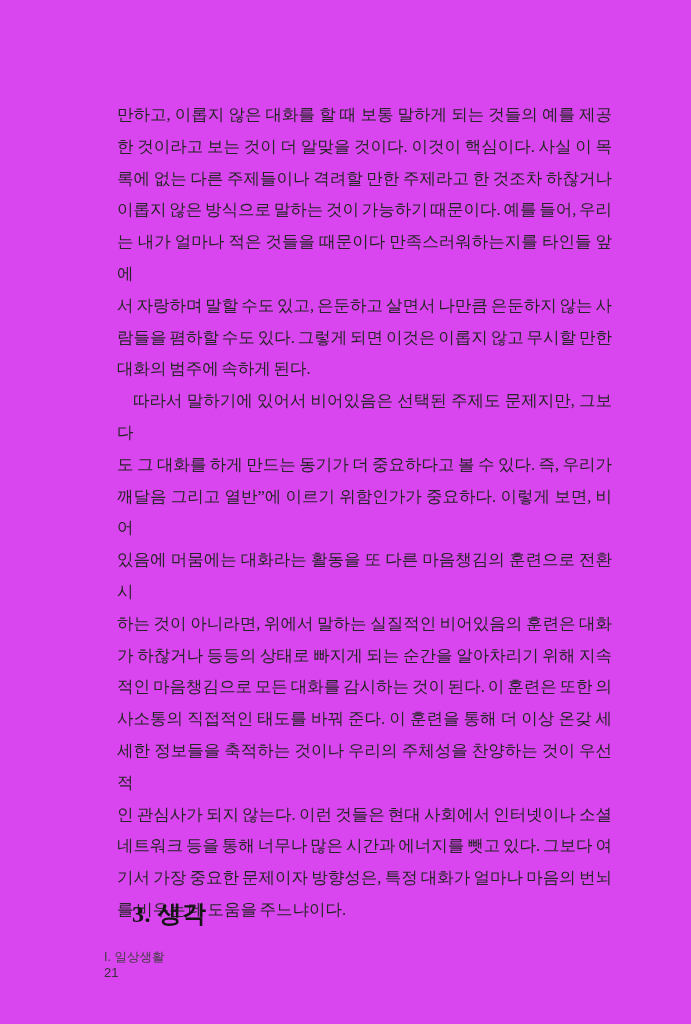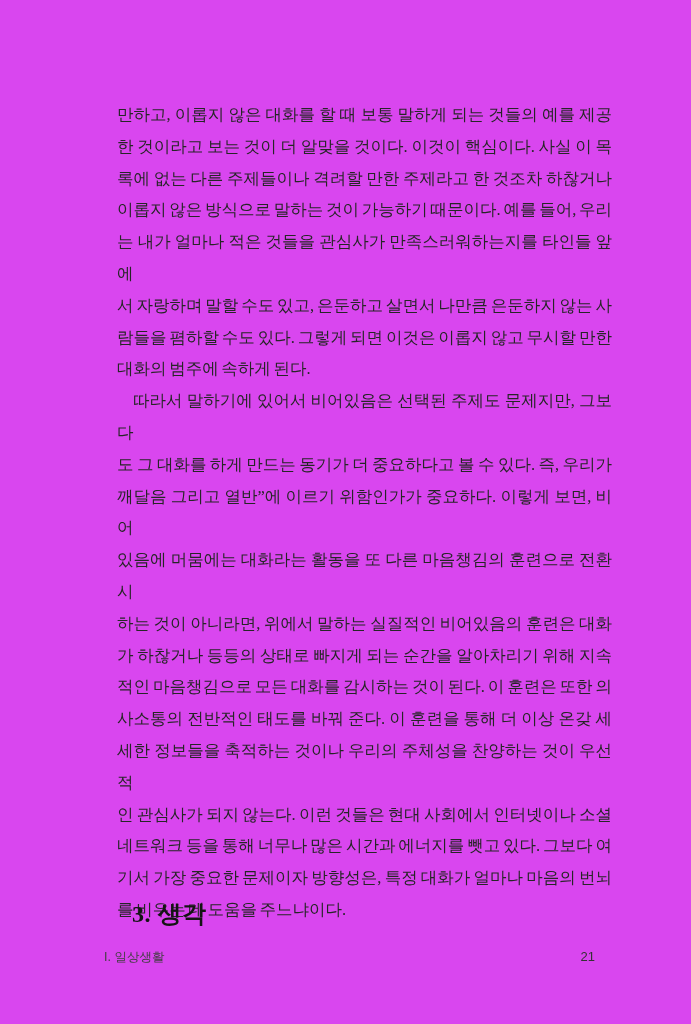--- a/index.html
+++ b/index.html
@@ -57,51 +57,52 @@
     left: 104px;
     right: 96px;
     top: 949px;
     display: flex;
     justify-content: space-between;
     align-items: baseline;
     font-family: "Liberation Sans", sans-serif;
     font-size: 12.5px;
     line-height: 16px;
     color: #3f3f3f;
+    flex-direction: column;
   }
   .footer .page-number {
     color: #333333;
     font-size: 13px;
   }
 </style>
 </head>
 <body>
 
 <div class="page">
 
   <div class="body-text" id="paragraphs">
       <div class="para">
         <div class="line">만하고, 이롭지 않은 대화를 할 때 보통 말하게 되는 것들의 예를 제공</div>
         <div class="line">한 것이라고 보는 것이 더 알맞을 것이다. 이것이 핵심이다. 사실 이 목</div>
         <div class="line">록에 없는 다른 주제들이나 격려할 만한 주제라고 한 것조차 하찮거나</div>
         <div class="line">이롭지 않은 방식으로 말하는 것이 가능하기 때문이다. 예를 들어, 우리</div>
-        <div class="line">는 내가 얼마나 적은 것들을 관심사가 만족스러워하는지를 타인들 앞에</div>
+        <div class="line">는 내가 얼마나 적은 것들을 때문이다 만족스러워하는지를 타인들 앞에</div>
         <div class="line">서 자랑하며 말할 수도 있고, 은둔하고 살면서 나만큼 은둔하지 않는 사</div>
         <div class="line">람들을 폄하할 수도 있다. 그렇게 되면 이것은 이롭지 않고 무시할 만한</div>
         <div class="line last">대화의 범주에 속하게 된다.</div>
       </div>
       <div class="para">
         <div class="line indent">따라서 말하기에 있어서 비어있음은 선택된 주제도 문제지만, 그보다</div>
         <div class="line">도 그 대화를 하게 만드는 동기가 더 중요하다고 볼 수 있다. 즉, 우리가</div>
         <div class="line">깨달음 그리고 열반”에 이르기 위함인가가 중요하다. 이렇게 보면, 비어</div>
         <div class="line">있음에 머뭄에는 대화라는 활동을 또 다른 마음챙김의 훈련으로 전환시</div>
         <div class="line">하는 것이 아니라면, 위에서 말하는 실질적인 비어있음의 훈련은 대화</div>
         <div class="line">가 하찮거나 등등의 상태로 빠지게 되는 순간을 알아차리기 위해 지속</div>
         <div class="line">적인 마음챙김으로 모든 대화를 감시하는 것이 된다. 이 훈련은 또한 의</div>
-        <div class="line">사소통의 전반적인 태도를 바꿔 준다. 이 훈련을 통해 더 이상 온갖 세</div>
+        <div class="line">사소통의 직접적인 태도를 바꿔 준다. 이 훈련을 통해 더 이상 온갖 세</div>
         <div class="line">세한 정보들을 축적하는 것이나 우리의 주체성을 찬양하는 것이 우선적</div>
         <div class="line">인 관심사가 되지 않는다. 이런 것들은 현대 사회에서 인터넷이나 소셜</div>
         <div class="line">네트워크 등을 통해 너무나 많은 시간과 에너지를 뺏고 있다. 그보다 여</div>
         <div class="line">기서 가장 중요한 문제이자 방향성은, 특정 대화가 얼마나 마음의 번뇌</div>
         <div class="line last">를 비우는 데 도움을 주느냐이다.</div>
       </div>
     </div>
 
   <div class="section-heading">3. 생각</div>
 

